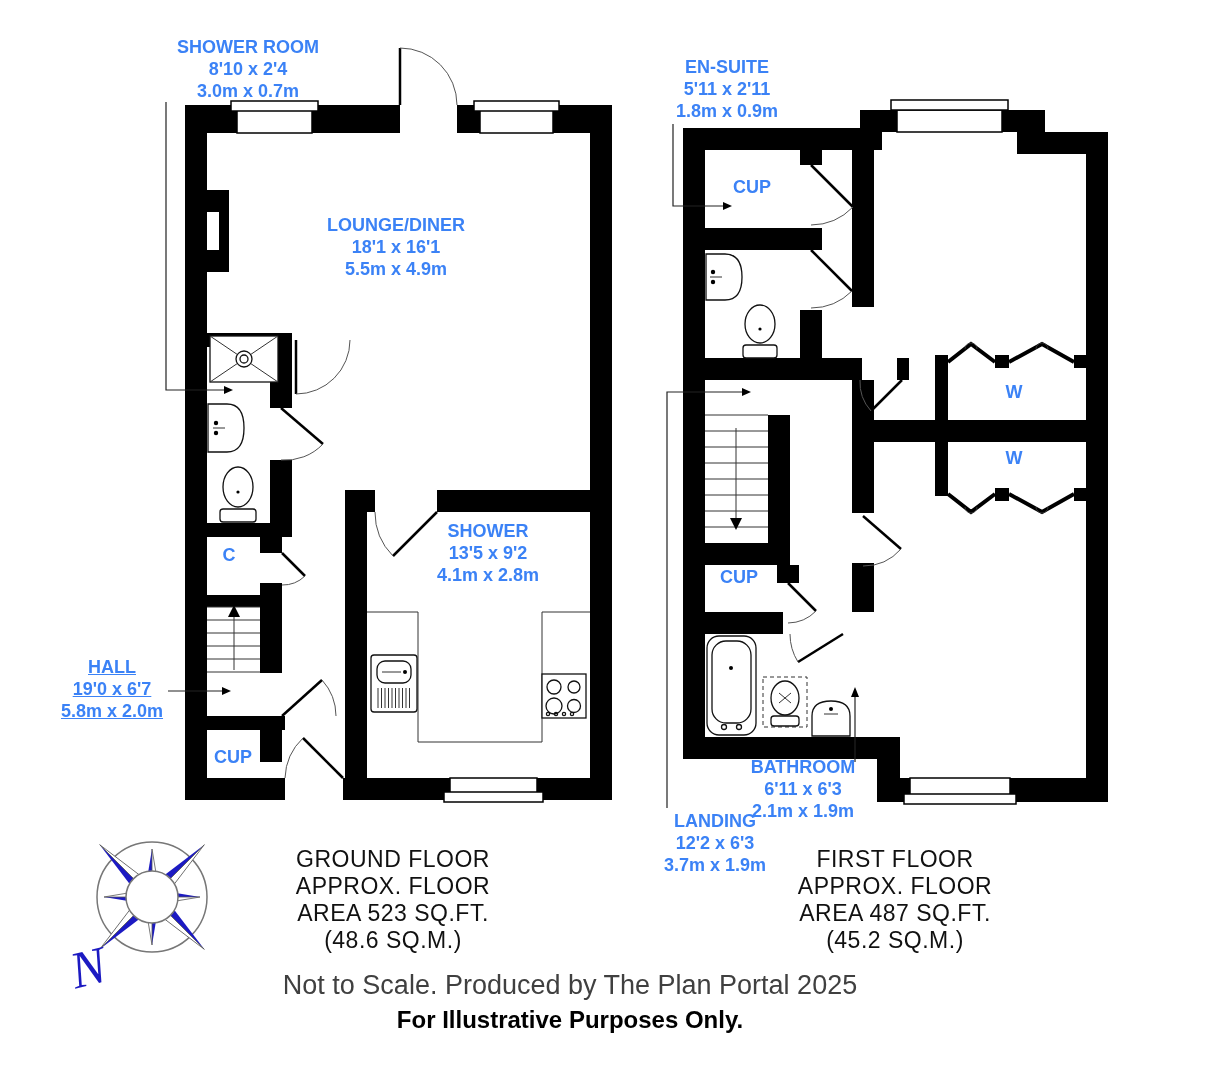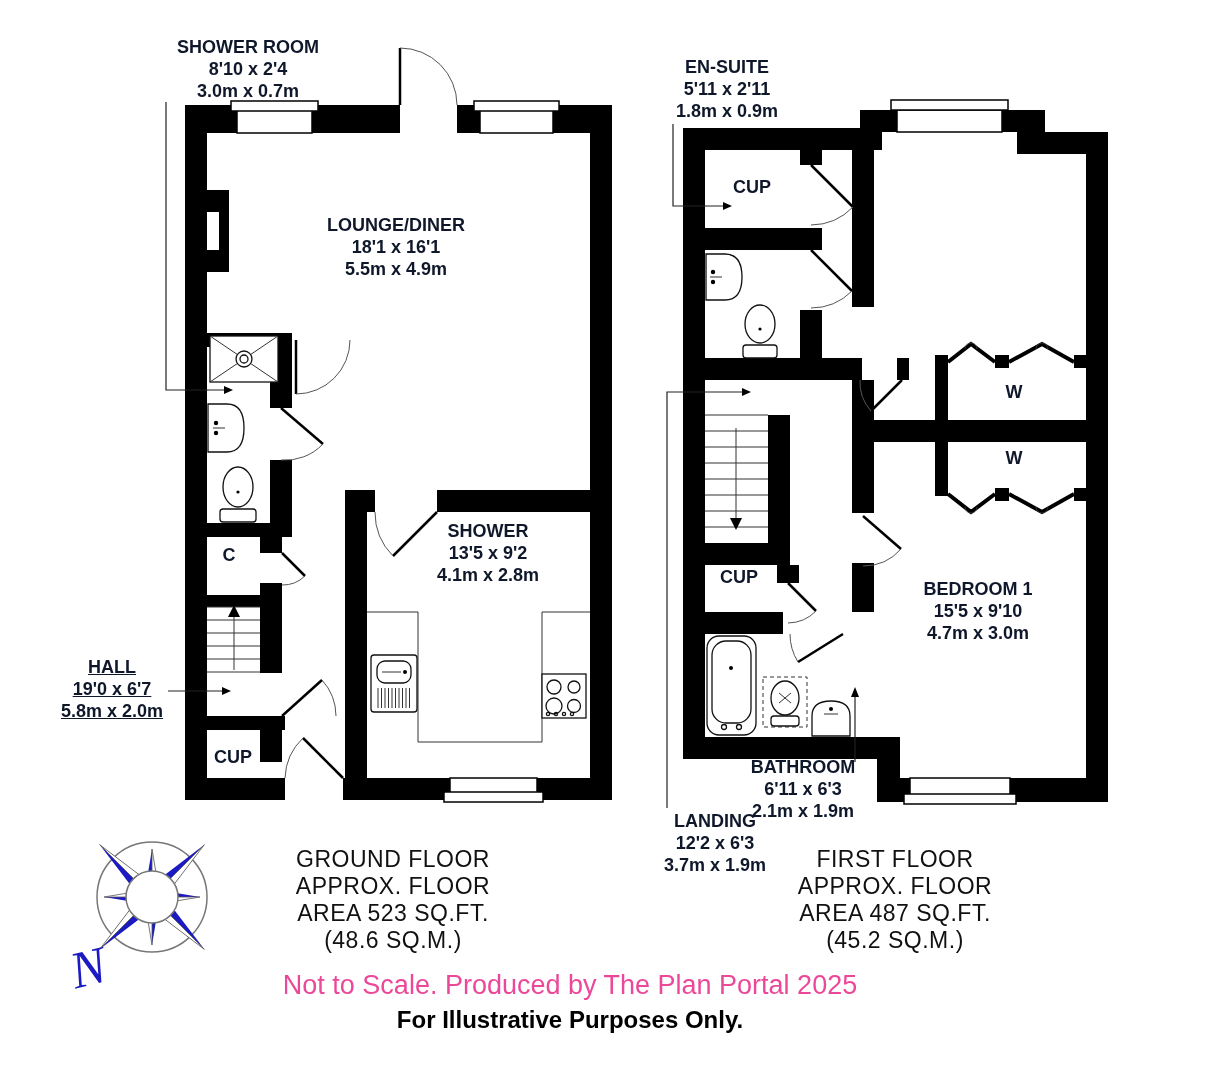--- a/index.html
+++ b/index.html
@@ -1,25 +1,25 @@
 <!DOCTYPE html>
 <html><head>
 <meta charset="utf-8">
 <style>
   html,body{margin:0;padding:0;background:#fff;}
   #stage{position:relative;width:1213px;height:1080px;background:#ffffff;overflow:hidden;
          font-family:"Liberation Sans",sans-serif;}
   #plan-svg{position:absolute;left:0;top:0;}
-  .label{position:absolute;transform:translateX(-50%);text-align:center;color:#0f172a;
+  .label{position:absolute;transform:translateX(-50%);text-align:center;color:#3b82f6;
          font-weight:bold;font-size:18px;line-height:22px;white-space:nowrap;}
   .label .nm{display:block;}
   .label .dim{display:block;}
   .title{position:absolute;transform:translateX(-50%);text-align:center;color:#111;
          font-weight:normal;font-size:23px;line-height:27px;letter-spacing:.5px;white-space:nowrap;}
-  .footer1{position:absolute;transform:translateX(-50%);font-size:27px;color:#ec4899;white-space:nowrap;}
+  .footer1{position:absolute;transform:translateX(-50%);font-size:27px;color:#404040;white-space:nowrap;}
   .footer2{position:absolute;transform:translateX(-50%);font-size:24px;font-weight:bold;color:#000;white-space:nowrap;}
   .north{position:absolute;transform:translateX(-50%) rotate(-14deg);
          font-family:"Liberation Serif",serif;font-style:italic;font-size:52px;color:#1c1ac2;}
   
   .w{fill:#000;}
   .notch{fill:#fff;}
   .win{fill:#fff;stroke:#000;stroke-width:1.5;}
   .fx{fill:#fff;stroke:#111;stroke-width:1.3;}
   .ln{stroke:#111;stroke-width:1.3;fill:none;}
   .thin{stroke:#333;stroke-width:1;fill:none;}
@@ -373,25 +373,20 @@
 </div>
 <div class="label" style="left:1014px;top:381px;">
   <span class="nm">W</span>
 </div>
 <div class="label" style="left:1014px;top:447px;">
   <span class="nm">W</span>
 </div>
 <div class="label" style="left:739px;top:566px;">
   <span class="nm">CUP</span>
 </div>
-<div class="label" style="left:978px;top:578px;">
-  <span class="nm">BEDROOM 1</span>
-  <span class="dim">15'5 x 9'10</span>
-  <span class="dim">4.7m x 3.0m</span>
-</div>
 <div class="label" style="left:803px;top:756px;">
   <span class="nm">BATHROOM</span>
   <span class="dim">6'11 x 6'3</span>
   <span class="dim">2.1m x 1.9m</span>
 </div>
 <div class="label" style="left:677px;top:810px;margin-left:38px;">
   <span class="nm">LANDING</span>
   <span class="dim">12'2 x 6'3</span>
   <span class="dim">3.7m x 1.9m</span>
 </div>

